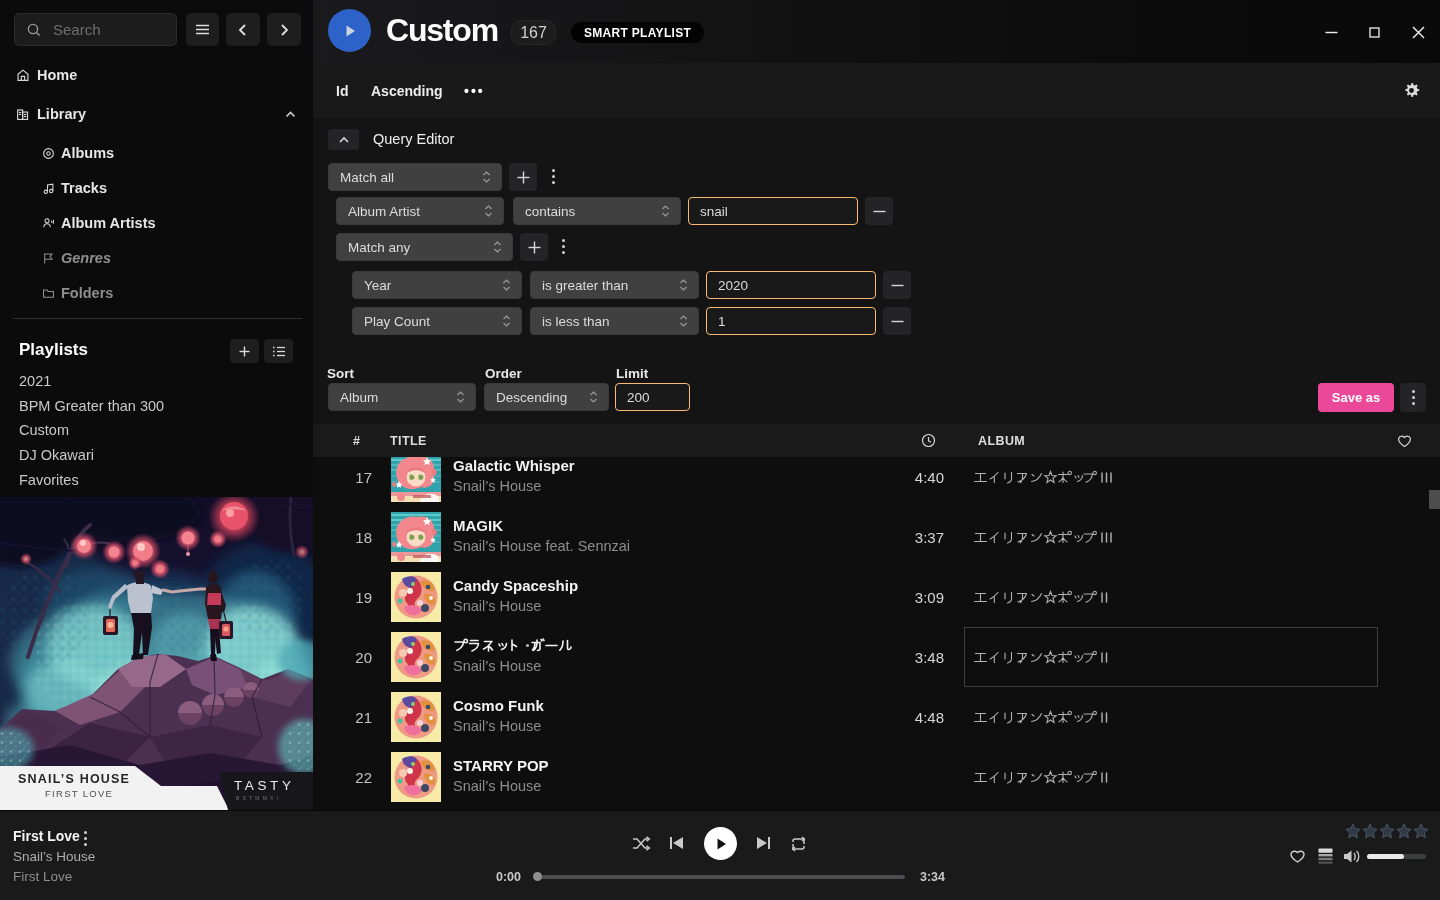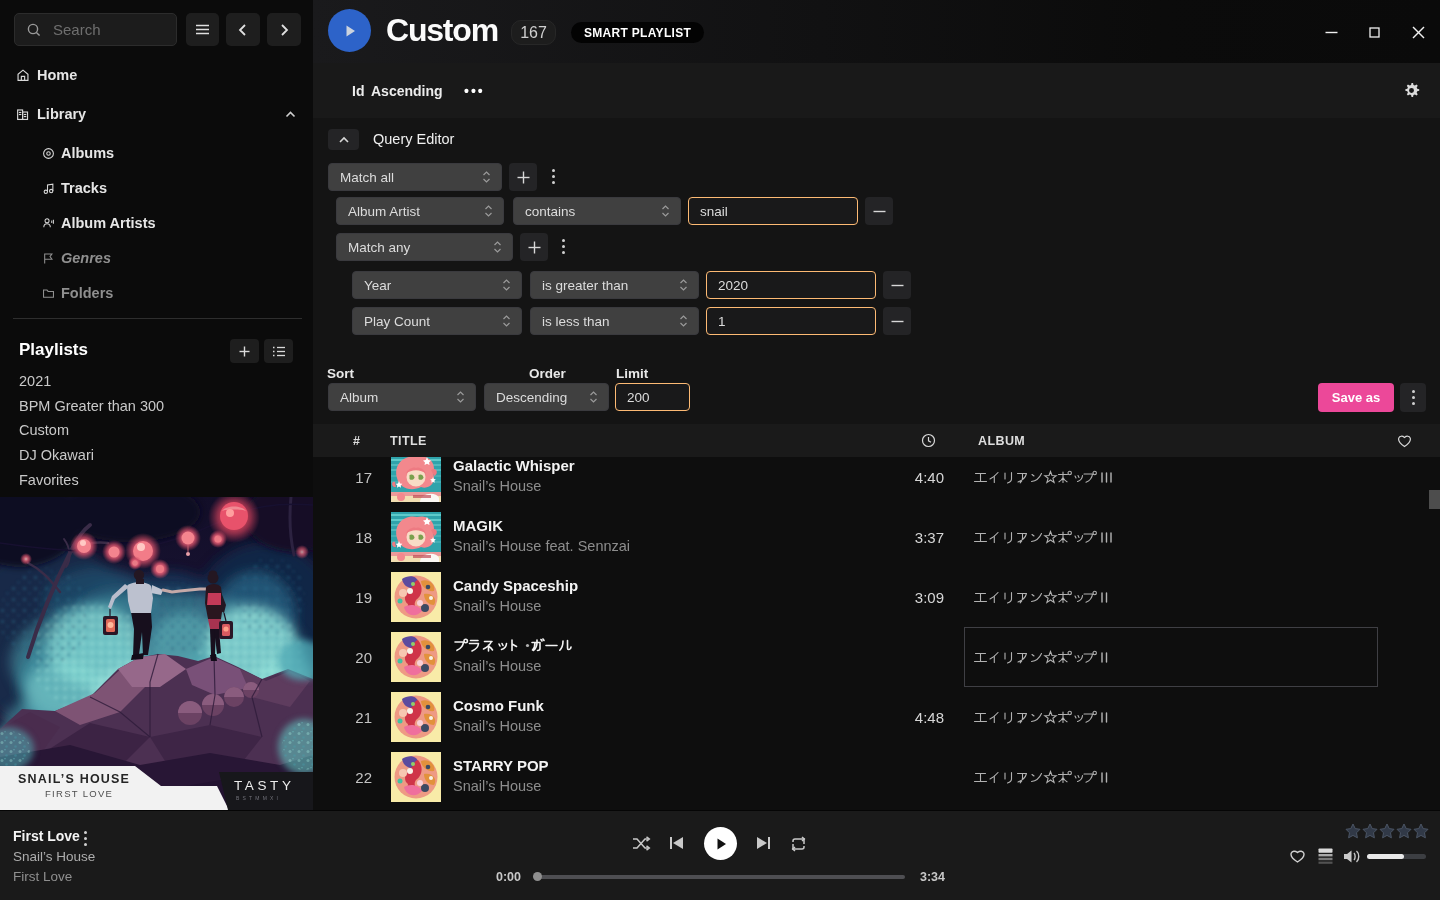--- a/index.html
+++ b/index.html
@@ -387,21 +387,21 @@
         </div>
       <div class="winbtn" style="left:1095px;">
           <svg width="13" height="13" viewBox="0 0 13 13" stroke="#f0f0f0" stroke-width="1.4">
             <line x1="1" y1="1" x2="12" y2="12"></line>
             <line x1="12" y1="1" x2="1" y2="12"></line>
           </svg>
         </div>
     </div>
 
     <div id="toolbar">
-      <div class="t" style="left:23px;margin-left:16px;">Id</div>
+      <div class="t" style="left:23px;">Id</div>
       <div class="t" style="left:58px;">Ascending</div>
       <div class="t" style="left:151px; letter-spacing:2px; color:#fff;">•••</div>
       <svg style="position:absolute; left:1090px; top:19px;" width="17" height="17" viewBox="0 0 24 24" fill="#dcdcdc">
           <path d="M12 8.5 A3.5 3.5 0 1 0 12 15.5 A3.5 3.5 0 1 0 12 8.5 M12 1.5 L14.2 1.5 L14.8 4.3 L16.8 5.1 L19.2 3.6 L20.8 5.2 L19.3 7.6 L20.1 9.6 L22.9 10.2 L22.9 12.4 L20.1 13 L19.3 15 L20.8 17.4 L19.2 19 L16.8 17.5 L14.8 18.3 L14.2 21.1 L12 21.1 L11.4 18.3 L9.4 17.5 L7 19 L5.4 17.4 L6.9 15 L6.1 13 L3.3 12.4 L3.3 10.2 L6.1 9.6 L6.9 7.6 L5.4 5.2 L7 3.6 L9.4 5.1 L11.4 4.3 Z" fill-rule="evenodd"></path>
         </svg>
     </div>
 
     <div id="qe">
       <div class="qbtn" style="left:15px; top:11px; width:31px; height:21px;">
           <svg width="12" height="12" viewBox="0 0 12 12" fill="none" stroke="#d8d8d8" stroke-width="1.6">
@@ -497,21 +497,21 @@
             </svg>
           </span></div>
       <div class="inp" style="left:393px; top:189px; width:170px;">1</div>
       <div class="qbtn" style="left:570px; top:189px; width:28px; height:28px;">
           <svg width="15" height="15" viewBox="0 0 15 15" stroke="#d8d8d8" stroke-width="1.4">
             <line x1="1.5" y1="7.5" x2="13.5" y2="7.5"></line>
           </svg>
         </div>
 
       <div class="lbl" style="left:14px; top:248px;">Sort</div>
-      <div class="lbl" style="left:172px; top:248px;margin-left:44px;">Order</div>
+      <div class="lbl" style="left:172px; top:248px;">Order</div>
       <div class="lbl" style="left:303px; top:248px;">Limit</div>
       <div class="sel" style="left:15px; top:265px; width:148px;">Album<span class="chev">
             <svg width="9" height="14" viewBox="0 0 9 14" fill="none" stroke="#9a9a9a" stroke-width="1.2">
               <polyline points="1.5,5 4.5,2 7.5,5"></polyline>
               <polyline points="1.5,9 4.5,12 7.5,9"></polyline>
             </svg>
           </span></div>
       <div class="sel" style="left:171px; top:265px; width:125px;">Descending<span class="chev">
             <svg width="9" height="14" viewBox="0 0 9 14" fill="none" stroke="#9a9a9a" stroke-width="1.2">
               <polyline points="1.5,5 4.5,2 7.5,5"></polyline>
@@ -787,20 +787,21 @@
                   <path d="M2 4.5 L10 4.5 M7 2 L7 4.5 C7 8 6 10.5 3.5 12.5 M5 4.5 C5 8 4.2 10.3 2.5 12 M10 4.5 L10 10.5 C10 12 9.3 12.5 7.5 12.5 M11 1.5 L12 3 M13 1 L14 2.5"></path>
                 </g>
                 <g transform="translate(91,0)">
                   <path d="M2 7.5 L13 7.5"></path>
                 </g>
                 <g transform="translate(105,0)">
                   <path d="M5 3 C5 7 4 10 1.8 12.2 M9.5 2.5 L9.5 10 C9.5 12 11 12 12.5 10.5 L13 9"></path>
                 </g>
               </svg></div>
     <div class="ar">Snail’s House</div>
+    <div class="tm">3:48</div>
     <div class="al">
               <svg width="136" height="15" viewBox="0 0 136 15" style="vertical-align:0px" fill="none" stroke="#b2b2b2" stroke-width="1.1" stroke-linecap="round">
                 <style>.f{fill:#b2b2b2;stroke:none}.lat{stroke-width:1.4300000000000002}</style>
                 <g transform="translate(0,0)">
                   <path d="M2.5 3.5 L12.5 3.5 M7.5 3.5 L7.5 11.5 M1.5 11.5 L13.5 11.5"></path>
                 </g>
                 <g transform="translate(14,0)">
                   <path d="M11 2.5 C8.5 5.5 6 7.5 3 9 M7.3 6 L7.3 12.5"></path>
                 </g>
                 <g transform="translate(28,0)">

